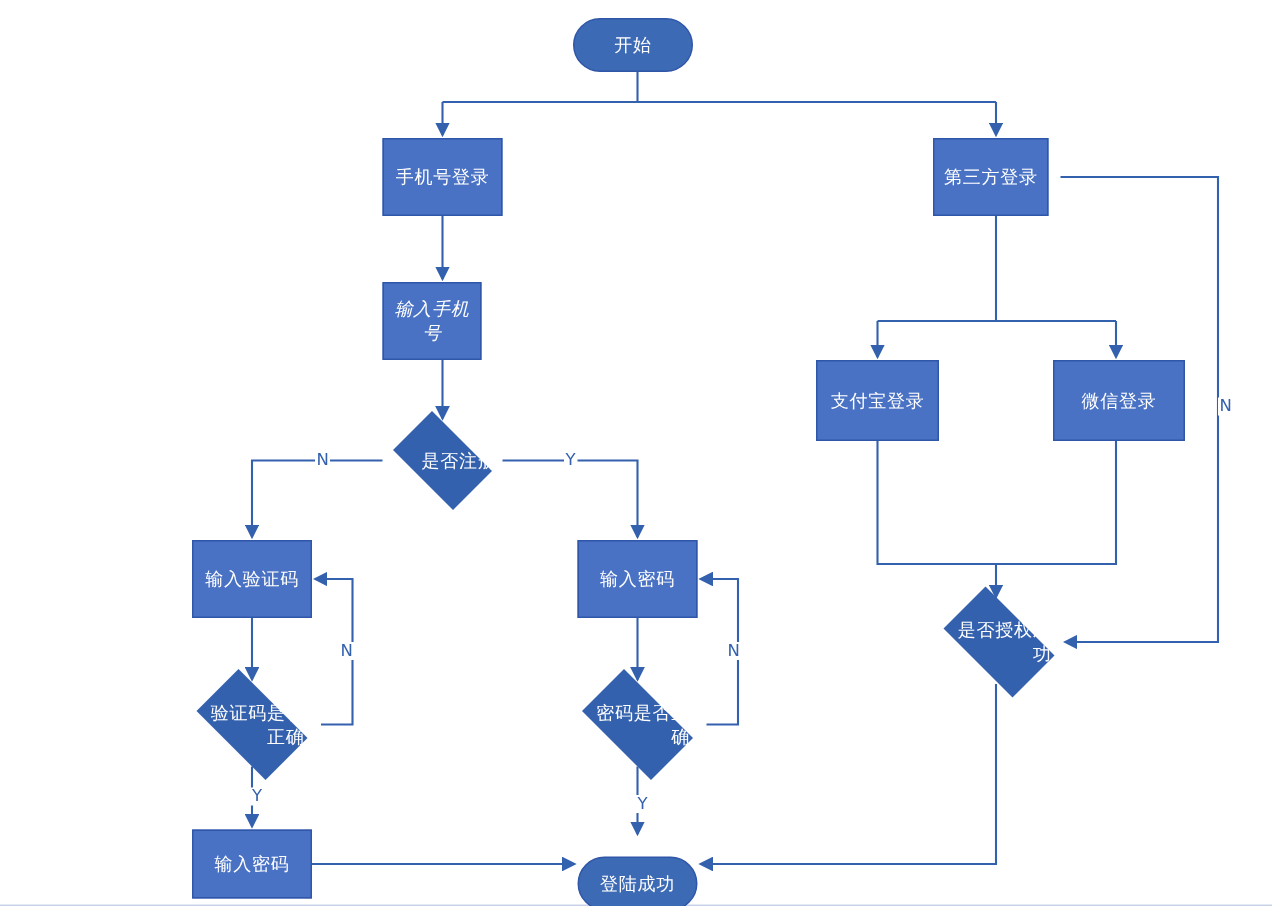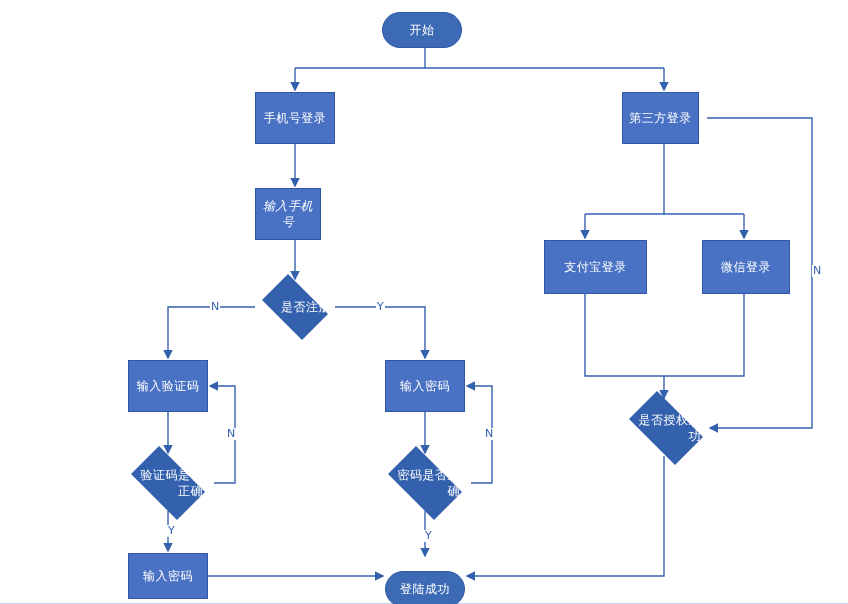--- a/index.html
+++ b/index.html
@@ -158,21 +158,21 @@
 
   <div class="node process" style="left:255px;top:188px;width:66px;height:52px;font-style:italic;">
     <span class="label">输入手机号</span>
   </div>
 
   <div class="node decision" style="left:255px;top:281px;width:80px;height:52px;">
     <span class="dia-shape"></span>
     <span class="dia-label" style="width:72px;">是否注册</span>
   </div>
 
-  <div class="node process" style="left:544px;top:240px;width:103px;height:54px;">
+  <div class="node process" style="left:544px;top:240px;width:82px;height:54px;">
     <span class="label">支付宝登录</span>
   </div>
 
   <div class="node process" style="left:702px;top:240px;width:88px;height:54px;">
     <span class="label">微信登录</span>
   </div>
 
   <div class="node process" style="left:128px;top:360px;width:80px;height:52px;">
     <span class="label">输入验证码</span>
   </div>

